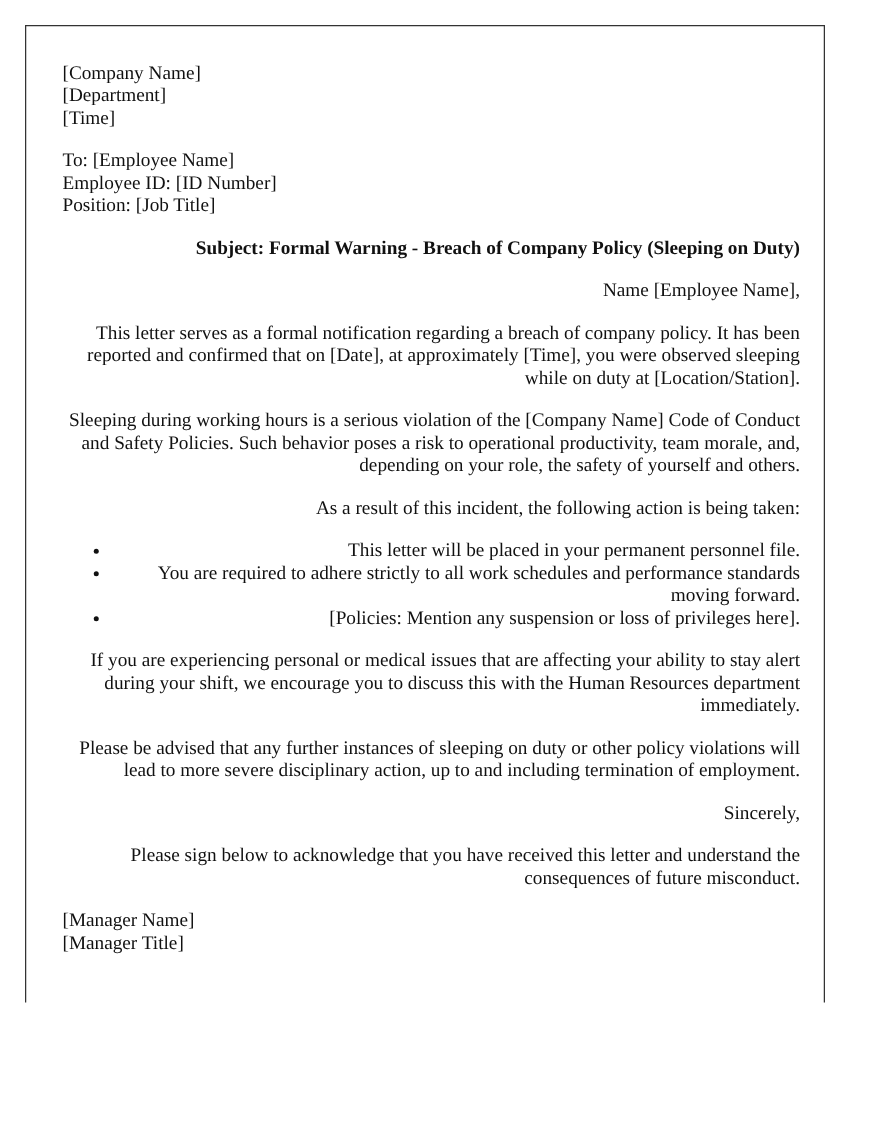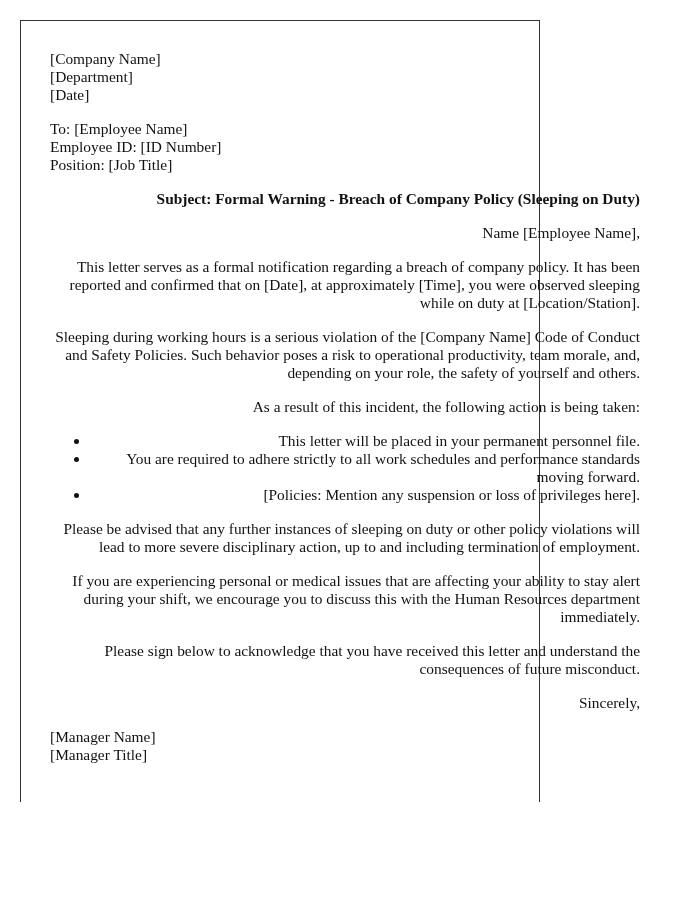--- a/index.html
+++ b/index.html
@@ -1,20 +1,20 @@
 <!DOCTYPE html>
 <html><head>
   <meta charset="utf-8">
   <style>
     html, body { margin: 0; padding: 0; background: #ffffff; }
     body { width: 700px; height: 900px; position: relative; overflow: hidden; }
     .page {
       position: absolute;
       left: 20px; top: 20px;
-      width: 520px; height: 782px;
+      width: 640px; height: 782px;
       border-top: 1px solid #333;
       border-left: 1px solid #333;
       border-right: 1px solid #333;
       box-sizing: border-box;
     }
     .content {
       position: absolute;
       left: 29px; top: 29px;
       width: 590px;
       font-family: "Liberation Serif", "DejaVu Serif", serif;
@@ -31,21 +31,21 @@
   </style>
 </head>
 <body>
 
 <div class="page">
   <div class="content">
 
     <div class="block">
       <span class="line">[Company Name]</span>
       <span class="line">[Department]</span>
-      <span class="line">[Date]</span>
+      <span class="line">[Time]</span>
     </div>
 
     <div class="block">
       <span class="line">To: [Employee Name]</span>
       <span class="line">Employee ID: [ID Number]</span>
       <span class="line">Position: [Job Title]</span>
     </div>
 
     <p class="subject">Subject: Formal Warning - Breach of Company Policy (Sleeping on Duty)</p>
 
@@ -54,25 +54,25 @@
     <p>This letter serves as a formal notification regarding a breach of company policy. It has been reported and confirmed that on [Date], at approximately [Time], you were observed sleeping while on duty at [Location/Station].</p>
     <p>Sleeping during working hours is a serious violation of the [Company Name] Code of Conduct and Safety Policies. Such behavior poses a risk to operational productivity, team morale, and, depending on your role, the safety of yourself and others.</p>
     <p>As a result of this incident, the following action is being taken:</p>
 
     <ul>
       <li>This letter will be placed in your permanent personnel file.</li>
       <li>You are required to adhere strictly to all work schedules and performance standards moving forward.</li>
       <li>[Policies: Mention any suspension or loss of privileges here].</li>
     </ul>
 
+    <p>If you are experiencing personal or medical issues that are affecting your ability to stay alert during your shift, we encourage you to discuss this with the Human Resources department immediately.</p>
     <p>Please be advised that any further instances of sleeping on duty or other policy violations will lead to more severe disciplinary action, up to and including termination of employment.</p>
-    <p>If you are experiencing personal or medical issues that are affecting your ability to stay alert during your shift, we encourage you to discuss this with the Human Resources department immediately.</p>
+    <p>Sincerely,</p>
+
     <p>Please sign below to acknowledge that you have received this letter and understand the consequences of future misconduct.</p>
-
-    <p>Sincerely,</p>
 
     <div class="block">
       <span class="line">[Manager Name]</span>
       <span class="line">[Manager Title]</span>
     </div>
 
   </div>
 </div>
 
 </body></html>

